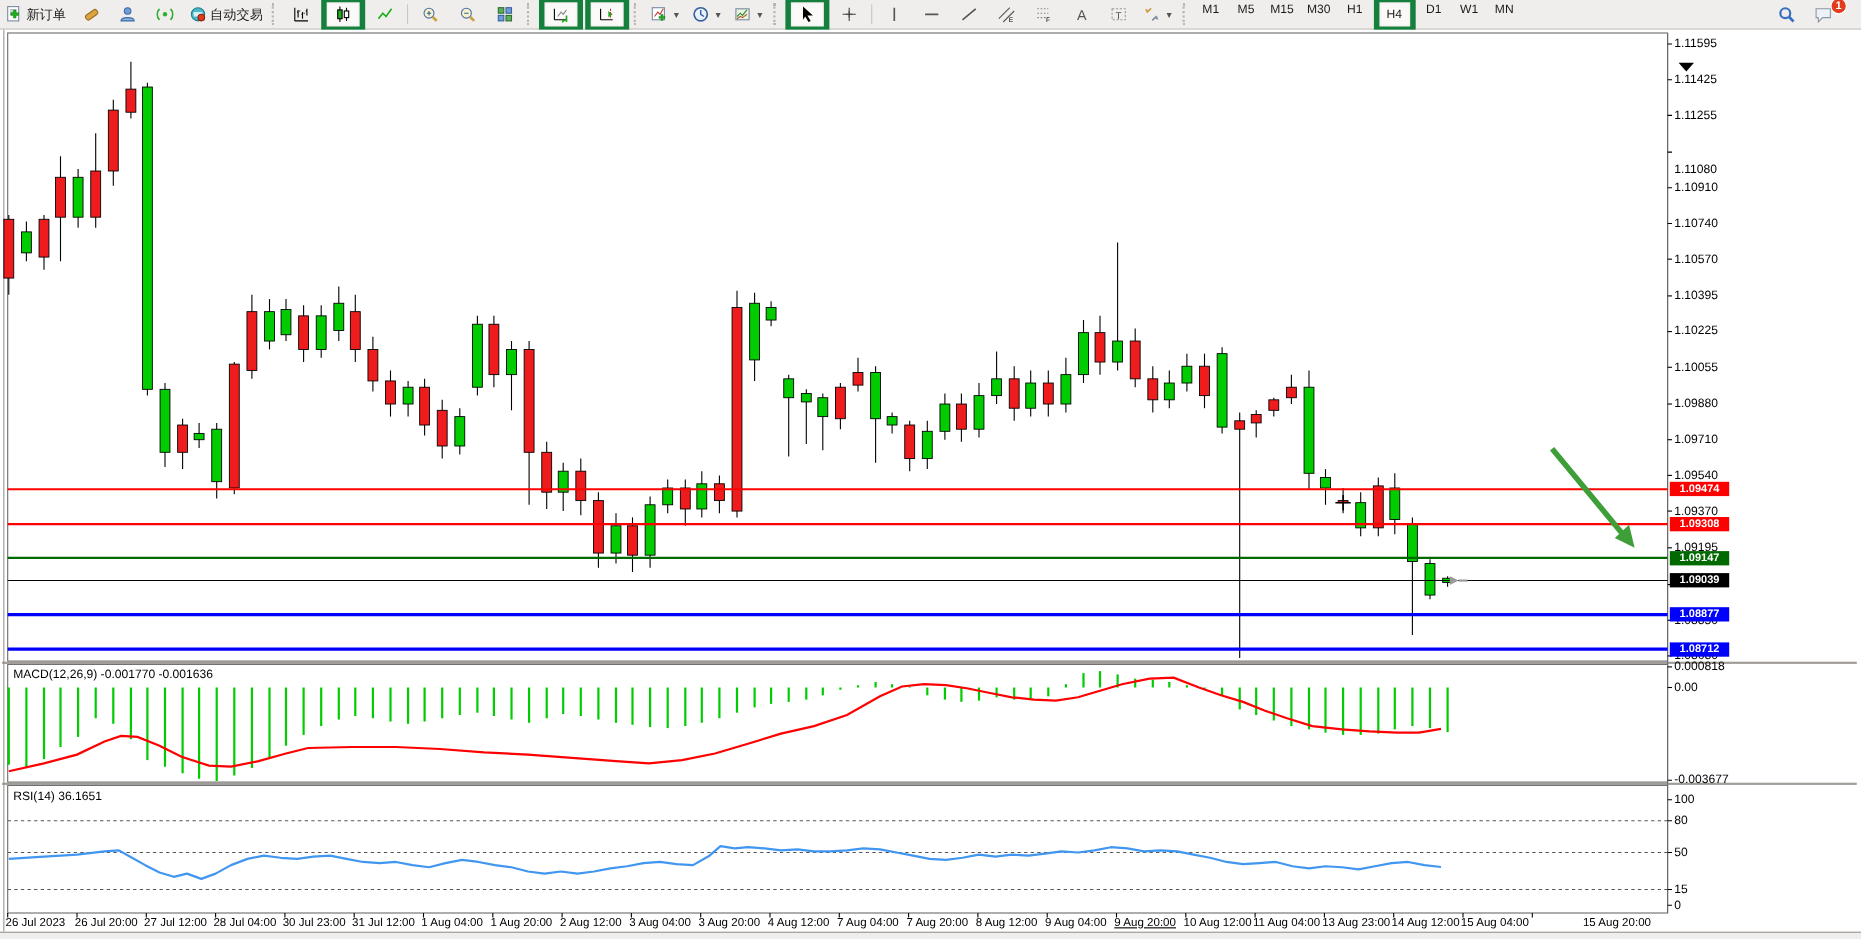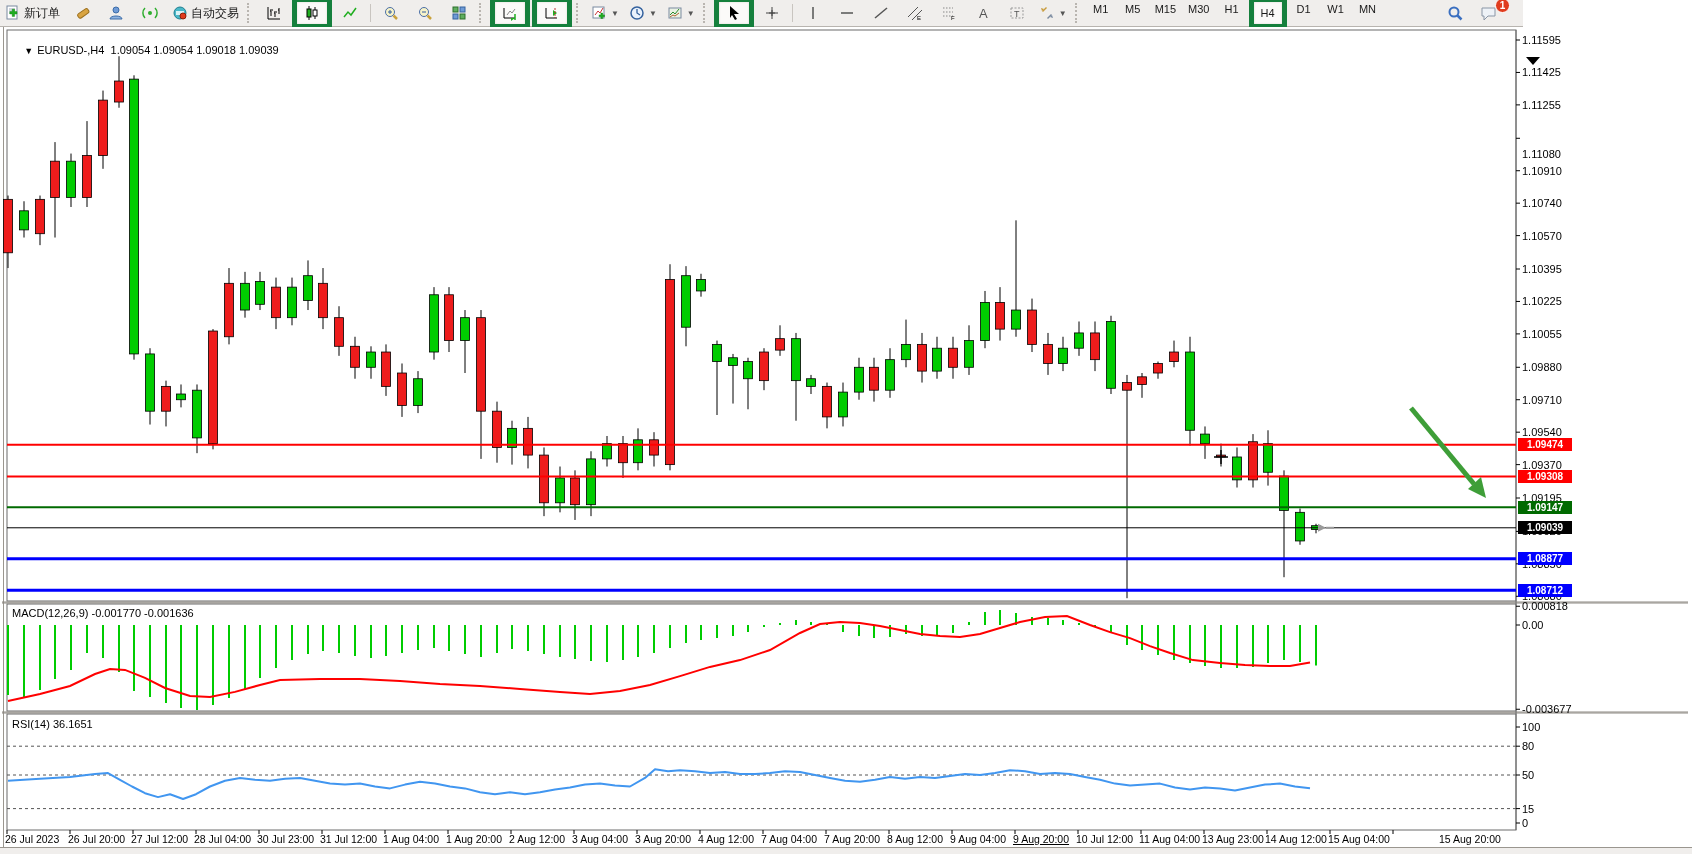--- a/index.html
+++ b/index.html
@@ -1,18 +1,18 @@
 <!DOCTYPE html>
 <html><head>
 <meta charset="utf-8">
 <style>
   html,body{margin:0;padding:0;background:#fff;}
   body{width:1692px;height:854px;position:relative;font-family:"Liberation Sans",sans-serif;overflow:hidden;}
   
-  #toolbar{position:absolute;left:0;top:0;width:1523px;height:26px;background:#f0eeec;border-bottom:1px solid #b8b4af;display:flex;align-items:center;}
+  #toolbar{position:absolute;left:0;top:0;width:1692px;height:26px;background:#f0eeec;border-bottom:1px solid #b8b4af;display:flex;align-items:center;}
   .tbtn{height:22px;min-width:24px;display:flex;align-items:center;justify-content:center;gap:3px;padding:0 3px;margin:0 1px;border:1px solid transparent;border-radius:2px;font-size:12px;color:#1a1a1a;cursor:default;}
   .tbtn.pressed{background:#fbfaf9;border:5px solid #15803d;box-shadow:inset 0 0 2px #d8d4cf;}
   .tbtn svg{display:block;}
   .grip{width:5px;height:20px;margin:0 3px;border-left:2px dotted #b9b5b0;}
   .vsep{width:1px;height:18px;background:#c9c5c0;margin:0 3px;}
   .dd{font-size:8px;color:#555;margin-left:1px;}
   .tf{font-size:11px;padding:0 4px;min-width:20px;}
   #notif-badge{position:relative;}
   #notif-badge .badge{position:absolute;top:-4px;right:-6px;background:#e03c1e;color:#fff;font-size:10px;font-weight:bold;border-radius:8px;min-width:13px;height:13px;line-height:13px;text-align:center;border:1px solid #fff;}
   
@@ -617,23 +617,20 @@
       <line x1="889" y1="803" x2="889" y2="807" stroke="#000"></line>
       <line x1="952" y1="803" x2="952" y2="807" stroke="#000"></line>
       <line x1="1015" y1="803" x2="1015" y2="807" stroke="#000"></line>
       <line x1="1078" y1="803" x2="1078" y2="807" stroke="#000"></line>
       <line x1="1141" y1="803" x2="1141" y2="807" stroke="#000"></line>
       <line x1="1204" y1="803" x2="1204" y2="807" stroke="#000"></line>
       <line x1="1267" y1="803" x2="1267" y2="807" stroke="#000"></line>
       <line x1="1330" y1="803" x2="1330" y2="807" stroke="#000"></line>
       <line x1="1393" y1="803" x2="1393" y2="807" stroke="#000"></line>
     </svg>
-  <div class="pane-label" id="title-label">
-    <span class="tri">▼</span><span>EURUSD-,H4</span>&nbsp;&nbsp;<span>1.09054 1.09054 1.09018 1.09039</span>
-  </div>
   <div class="pane-label" id="macd-label" style="left:12px;top:580px;">MACD(12,26,9) -0.001770 -0.001636</div>
   <div class="pane-label" id="rsi-label" style="left:12px;top:691px;">RSI(14) 36.1651</div>
   <div id="price-axis">
       <div class="axis-num" style="top: 7px;">1.11595</div>
       <div class="axis-num" style="top: 39.4427px;">1.11425</div>
       <div class="axis-num" style="top: 71.8855px;">1.11255</div>
       <div class="axis-num" style="top: 121px;">1.11080</div>
       <div class="axis-num" style="top: 137.725px;">1.10910</div>
       <div class="axis-num" style="top: 170.168px;">1.10740</div>
       <div class="axis-num" style="top: 202.611px;">1.10570</div>
@@ -668,21 +665,21 @@
       <div class="time-label" style="left: 446px;">1 Aug 20:00</div>
       <div class="time-label" style="left: 509px;">2 Aug 12:00</div>
       <div class="time-label" style="left: 572px;">3 Aug 04:00</div>
       <div class="time-label" style="left: 635px;">3 Aug 20:00</div>
       <div class="time-label" style="left: 698px;">4 Aug 12:00</div>
       <div class="time-label" style="left: 761px;">7 Aug 04:00</div>
       <div class="time-label" style="left: 824px;">7 Aug 20:00</div>
       <div class="time-label" style="left: 887px;">8 Aug 12:00</div>
       <div class="time-label" style="left: 950px;">9 Aug 04:00</div>
       <div class="time-label" style="left: 1013px; text-decoration: underline;">9 Aug 20:00</div>
-      <div class="time-label" style="left: 1076px;">10 Jul 12:00</div>
+      <div class="time-label" style="left: 1076px;">10 Aug 12:00</div>
       <div class="time-label" style="left: 1139px;">11 Aug 04:00</div>
       <div class="time-label" style="left: 1202px;">13 Aug 23:00</div>
       <div class="time-label" style="left: 1265px;">14 Aug 12:00</div>
       <div class="time-label" style="left: 1328px;">15 Aug 04:00</div>
       <div class="time-label" style="left: 1391px; margin-left: 48px;">15 Aug 20:00</div>
     </div>
   <div id="bottomstrip"></div>
 <div class="price-badge" style="top: 411.271px; background: rgb(255, 0, 0);">1.09474</div>
     <div class="price-badge" style="top: 442.95px; background: rgb(255, 0, 0);">1.09308</div>
     <div class="price-badge" style="top: 473.676px; background: rgb(0, 106, 0);">1.09147</div>

